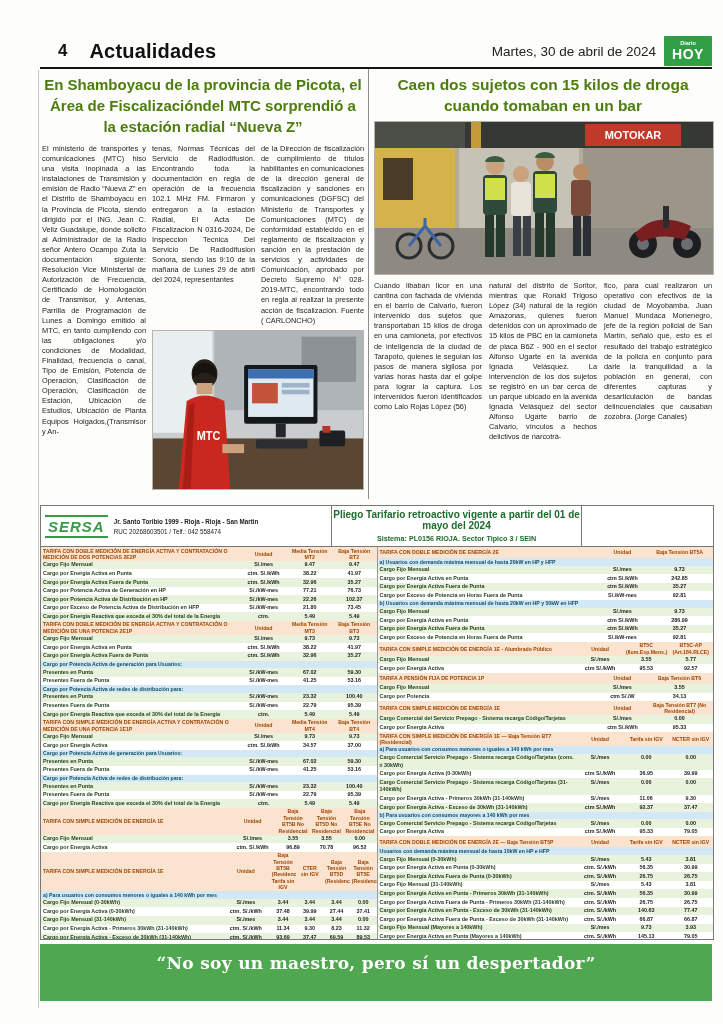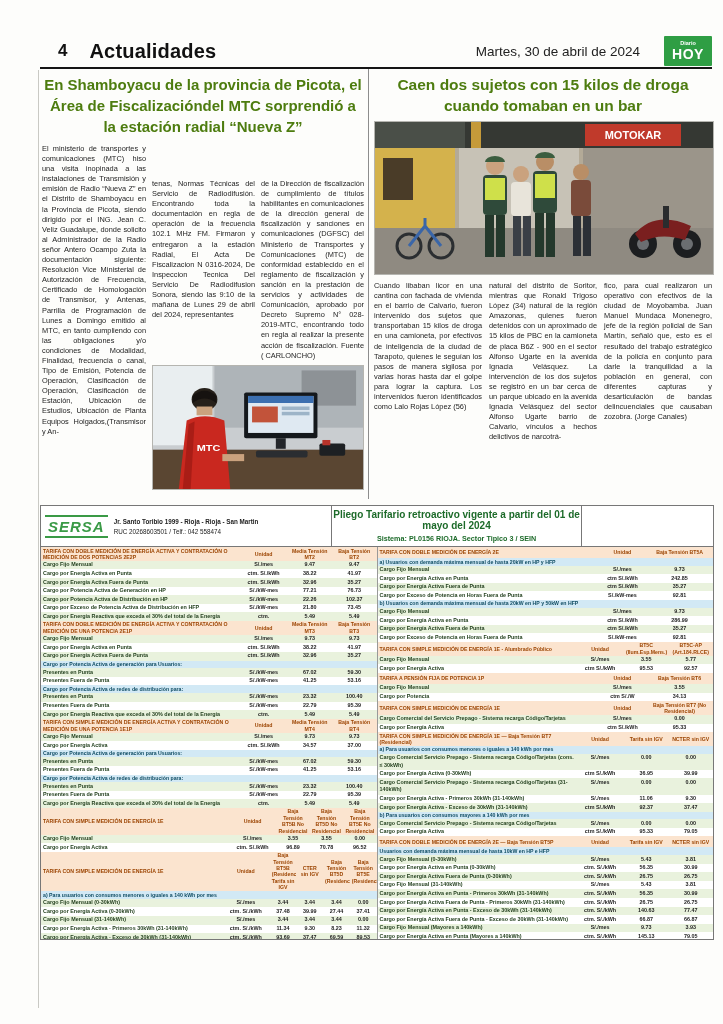--- a/index.html
+++ b/index.html
@@ -4,40 +4,40 @@
 <style>
   html,body{margin:0;padding:0;background:#ffffff;}
   .page{position:relative;width:723px;height:1024px;background:#fdfdfb;overflow:hidden;
         font-family:"Liberation Sans", sans-serif;color:#111;}
   .scanline-left{position:absolute;left:38px;top:70px;width:1px;height:938px;background:#c9c9c4;}
 
   
   .hdr{position:absolute;left:40px;top:36px;width:672px;height:30px;display:flex;align-items:center;}
   .pnum{font-size:17px;font-weight:bold;margin-left:18px;}
   .sect{font-size:20px;font-weight:bold;margin-left:22px;letter-spacing:.2px;}
-  .hdr-right{margin-left:auto;display:flex;align-items:center;gap:24px;}
+  .hdr-right{margin-left:auto;display:flex;align-items:center;gap:8px;}
   .date{font-size:13.5px;color:#222;}
   .hoy{width:48px;height:30px;background:#2f9e44;border-radius:1px;display:flex;flex-direction:column;
        align-items:center;justify-content:center;line-height:1;}
   .hoy-top{color:#fff;font-size:5.5px;font-weight:bold;}
   .hoy-big{color:#fff;font-size:14px;font-weight:900;letter-spacing:.5px;}
   .rule{position:absolute;left:40px;top:67px;width:672px;height:2px;background:#151515;}
   .vdiv{position:absolute;left:368px;top:69px;width:1px;height:430px;background:#8d8d8d;}
 
   
   .art h2{margin:0;text-align:center;font-weight:bold;color:#4d7c0f;}
   .art1{position:absolute;left:42px;top:74px;width:322px;height:424px;}
   .art1 h2{font-size:15px;line-height:21px;}
   .art2{position:absolute;left:374px;top:74px;width:338px;height:424px;}
   .art2 h2{font-size:15.5px;line-height:21px;}
   .bodytxt{font-size:7.4px;line-height:10.1px;text-align:justify;color:#1c1c1c;}
   .a1body{display:flex;gap:6px;margin-top:7px;height:346px;}
   .a1c1{width:104px;flex:0 0 104px;}
   .a1right{flex:1;display:flex;flex-direction:column;}
-  .a1cols{display:flex;gap:6px;margin-top:35px;}
+  .a1cols{display:flex;gap:6px;}
   .a1cols .col{flex:1;}
   .photo1{flex:1;margin-top:4px;border:1px solid #b5b5b0;min-height:110px;}
   .photo2{width:338px;height:152px;display:block;margin-top:5px;border:1px solid #b5b5b0;}
   .a2cols{display:flex;gap:7px;margin-top:6px;}
   .a2cols .col{flex:1;}
 
   
   .tariff{position:absolute;left:40px;top:505px;width:672px;height:433px;border:1px solid #777;
           background:#fff;display:flex;flex-direction:column;}
   .tar-head{display:flex;border-bottom:1px solid #777;height:40px;}
@@ -669,13 +669,16 @@
           <div class="trow r">
             <div class="cell lab">Cargo por Energía Activa en Punta (Mayores a 140kWh)</div>
             <div class="cell unit">ctm. S/./kWh</div>
             <div class="cell val">145.13</div>
             <div class="cell val">79.05</div>
           </div>
         </div>
     </div>
   </div>
 
+  <div class="footer">
+    <span>“No soy un maestro, pero sí un despertador”</span>
+  </div>
 </div>
 
 </body></html>

